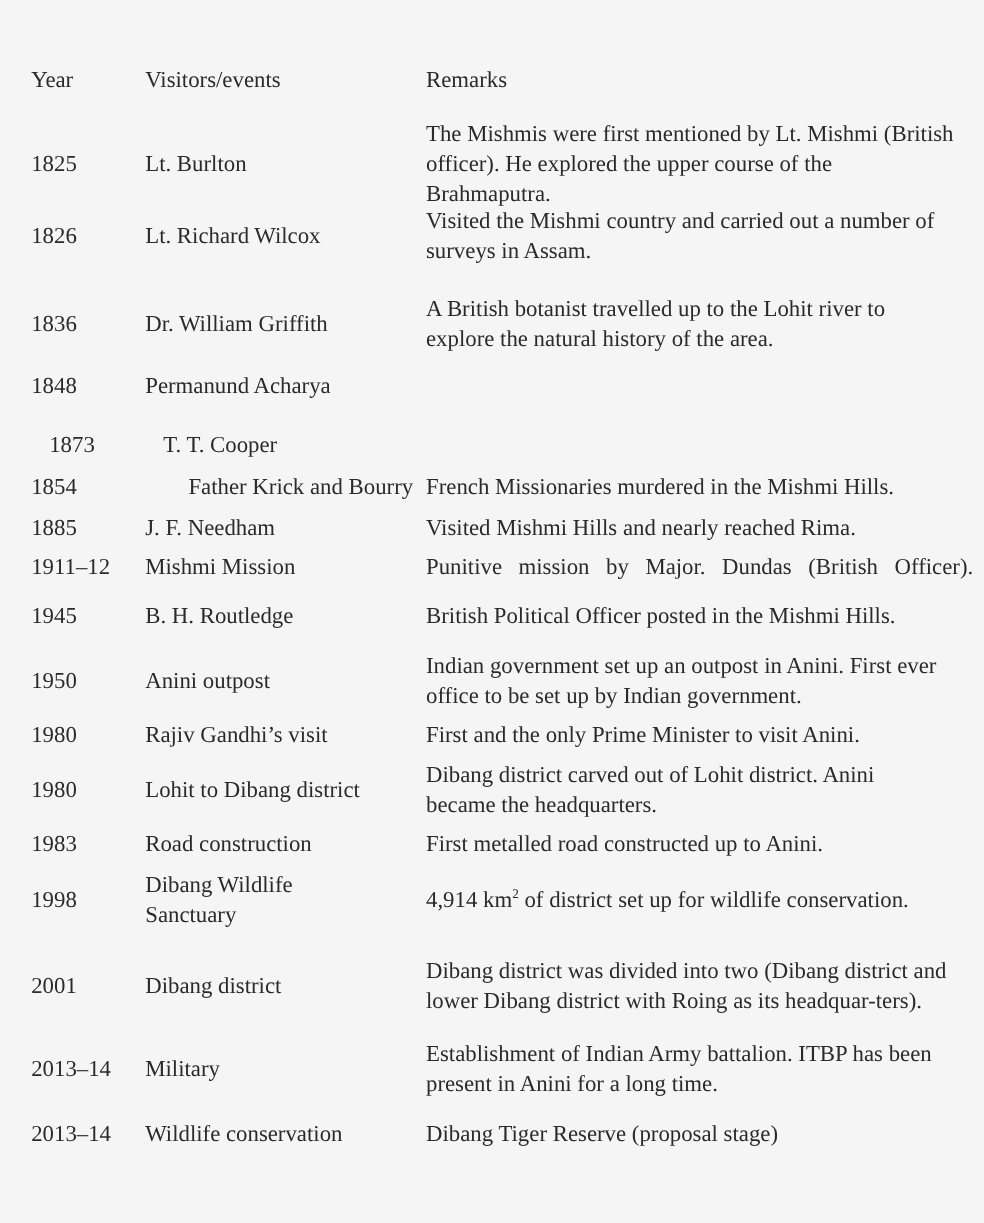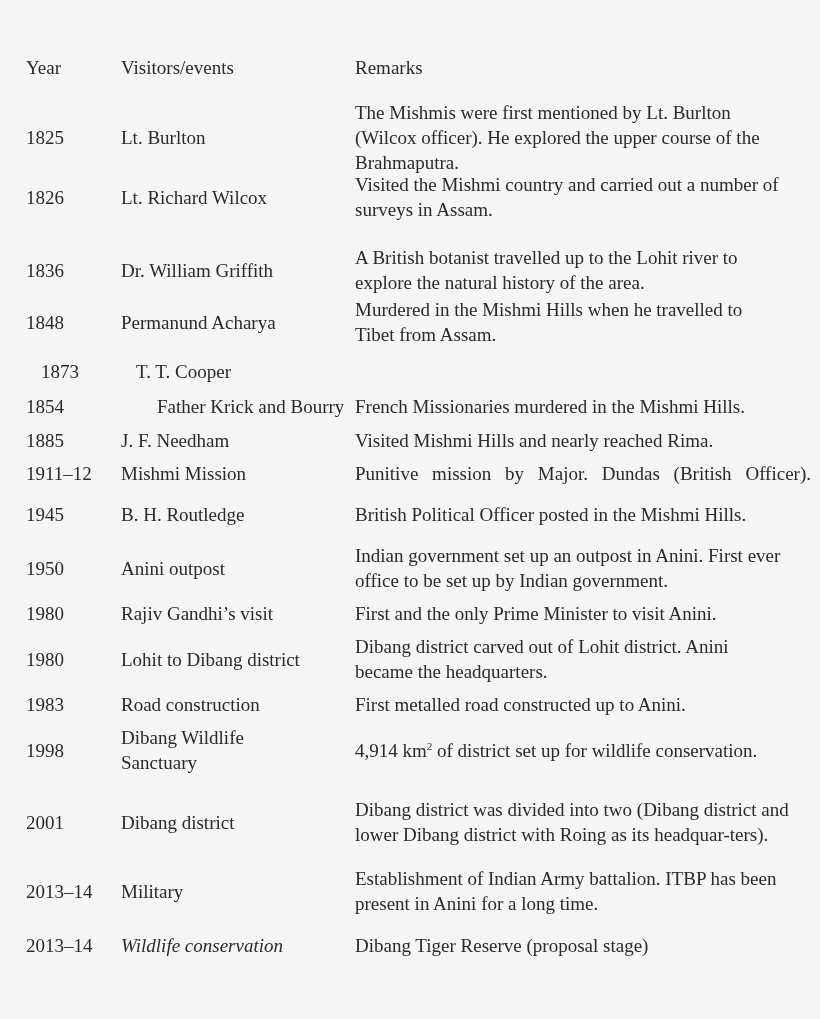--- a/index.html
+++ b/index.html
@@ -62,39 +62,38 @@
 
   <div class="row" style="top:54px;height:26px;">
     <span class="cell c-year">Year</span>
     <span class="cell c-visitor">Visitors/events</span>
     <span class="cell c-remark">Remarks</span>
   </div>
 
   <div class="row" style="top:99px;height:75px;">
     <span class="cell c-year">1825</span>
     <span class="cell c-visitor">Lt. Burlton</span>
-    <span class="cell c-remark" style="width:440px;">The Mishmis were first mentioned by Lt. Burlton (Wilcox officer). He explored the upper course of the Brahmaputra.</span>
+    <span class="cell c-remark" style="width:440px;">The Mishmis were first mentioned by Lt. Mishmi (British officer). He explored the upper course of the Brahmaputra.</span>
   </div>
 
   <div class="row" style="top:172px;height:50px;">
     <span class="cell c-year">1826</span>
     <span class="cell c-visitor">Lt. Richard Wilcox</span>
     <span class="cell c-remark" style="width:450px;">Visited the Mishmi country and carried out a number of surveys in Assam.</span>
   </div>
 
   <div class="row" style="top:245px;height:50px;">
     <span class="cell c-year">1836</span>
     <span class="cell c-visitor">Dr. William Griffith</span>
     <span class="cell c-remark" style="width:430px;">A British botanist travelled up to the Lohit river to explore the natural history of the area.</span>
   </div>
 
   <div class="row" style="top:297px;height:50px;">
     <span class="cell c-year">1848</span>
     <span class="cell c-visitor">Permanund Acharya</span>
-    <span class="cell c-remark" style="width:430px;">Murdered in the Mishmi Hills when he travelled to Tibet from Assam.</span>
   </div>
 
   <div class="row" style="top:358px;height:26px;margin-left:15px;">
     <span class="cell c-year">1873</span>
     <span class="cell c-visitor">T. T. Cooper</span>
   </div>
 
   <div class="row" style="top:393px;height:26px;">
     <span class="cell c-year">1854</span>
     <span class="cell c-visitor" style="white-space:nowrap;margin-left:36px;">Father Krick and Bourry</span>
@@ -156,17 +155,17 @@
   </div>
 
   <div class="row" style="top:866px;height:50px;">
     <span class="cell c-year">2013–14</span>
     <span class="cell c-visitor">Military</span>
     <span class="cell c-remark" style="width:430px;">Establishment of Indian Army battalion. ITBP has been present in Anini for a long time.</span>
   </div>
 
   <div class="row" style="top:932px;height:26px;">
     <span class="cell c-year">2013–14</span>
-    <span class="cell c-visitor" style="white-space:nowrap;font-style:italic;">Wildlife conservation</span>
+    <span class="cell c-visitor" style="white-space:nowrap;">Wildlife conservation</span>
     <span class="cell c-remark">Dibang Tiger Reserve (proposal stage)</span>
   </div>
 
 </div>
 
 </body></html>

